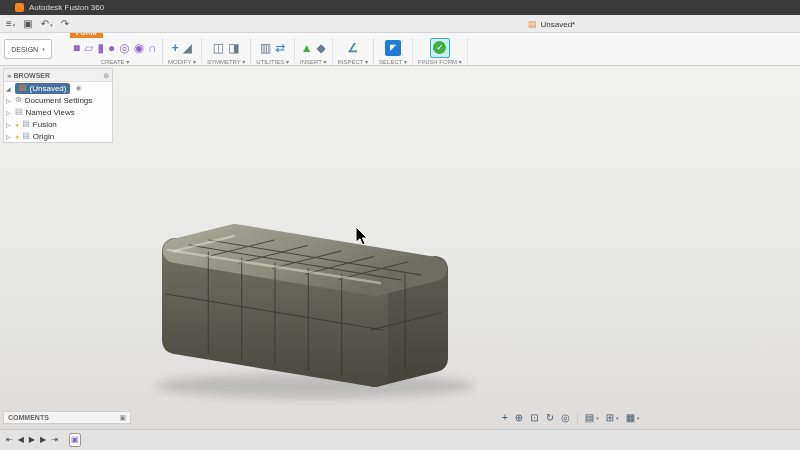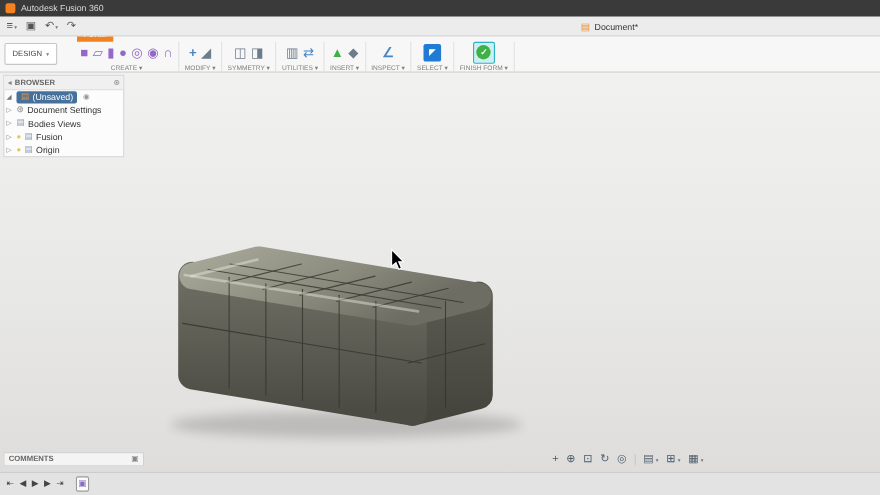--- a/index.html
+++ b/index.html
@@ -4,21 +4,21 @@
 <style>
   * { box-sizing: border-box; margin: 0; padding: 0; }
   html,body { width:800px; height:450px; }
   body {
     position:relative; overflow:hidden;
     font-family:"Liberation Sans", sans-serif;
     background:#e8e8e8;
   }
   
   .titlebar { position:absolute; top:0; left:0; right:0; height:15px;
-    background:#3a3a3a; display:flex; align-items:center; gap:5px; padding:0 5px; z-index:30;text-align:center; }
+    background:#3a3a3a; display:flex; align-items:center; gap:5px; padding:0 15px; z-index:30;text-align:center; }
   .logo { width:9px; height:9px; background:#f5821f; border-radius:2px; }
   .app-title { color:#d8d8d8; font-size:8px; }
   
   .qat { position:absolute; top:15px; left:0; right:0; height:18px;
     background:#ececec; border-bottom:1px solid #d6d6d6; display:flex; align-items:center;
     padding:0 6px; gap:8px; z-index:25; }
   .qat-icon { font-size:10px; color:#555; line-height:1; cursor:default; }
   .caret { font-size:5px; color:#777; margin-left:1px; }
   .doc-cluster { position:absolute; left:528px; top:0; height:18px; display:flex; align-items:center; gap:4px; }
   .doc-icon { font-size:9px; color:#e9913b; }
@@ -103,21 +103,21 @@
   <div class="app-title">Autodesk Fusion 360</div>
 </div>
 
 <div class="qat">
   <span class="qat-icon"><span>≡</span><span class="caret">▾</span></span>
   <span class="qat-icon">▣</span>
   <span class="qat-icon"><span>↶</span><span class="caret">▾</span></span>
   <span class="qat-icon">↷</span>
   <span class="doc-cluster">
     <span class="doc-icon">▤</span>
-    <span class="doc-title">Document*</span>
+    <span class="doc-title">Unsaved*</span>
   </span>
 </div>
 
 <div class="ribbon">
   <div class="design-btn">
     <span>DESIGN</span>
     <span class="caret">▾</span>
   </div>
   <div class="form-tab">FORM</div>
 
@@ -269,21 +269,21 @@
     <span class="trail">◉</span>
   </div>
   <div class="tree-row">
     <span class="expander">▷</span>
     <span class="row-icon gear">⊛</span>
     <span class="row-label">Document Settings</span>
   </div>
   <div class="tree-row">
     <span class="expander">▷</span>
     <span class="row-icon folder">▤</span>
-    <span class="row-label">Bodies Views</span>
+    <span class="row-label">Named Views</span>
   </div>
   <div class="tree-row">
     <span class="expander">▷</span>
     <span class="bulb">●</span>
     <span class="row-icon folder">▤</span>
     <span class="row-label">Fusion</span>
   </div>
   <div class="tree-row">
     <span class="expander">▷</span>
     <span class="bulb">●</span>

